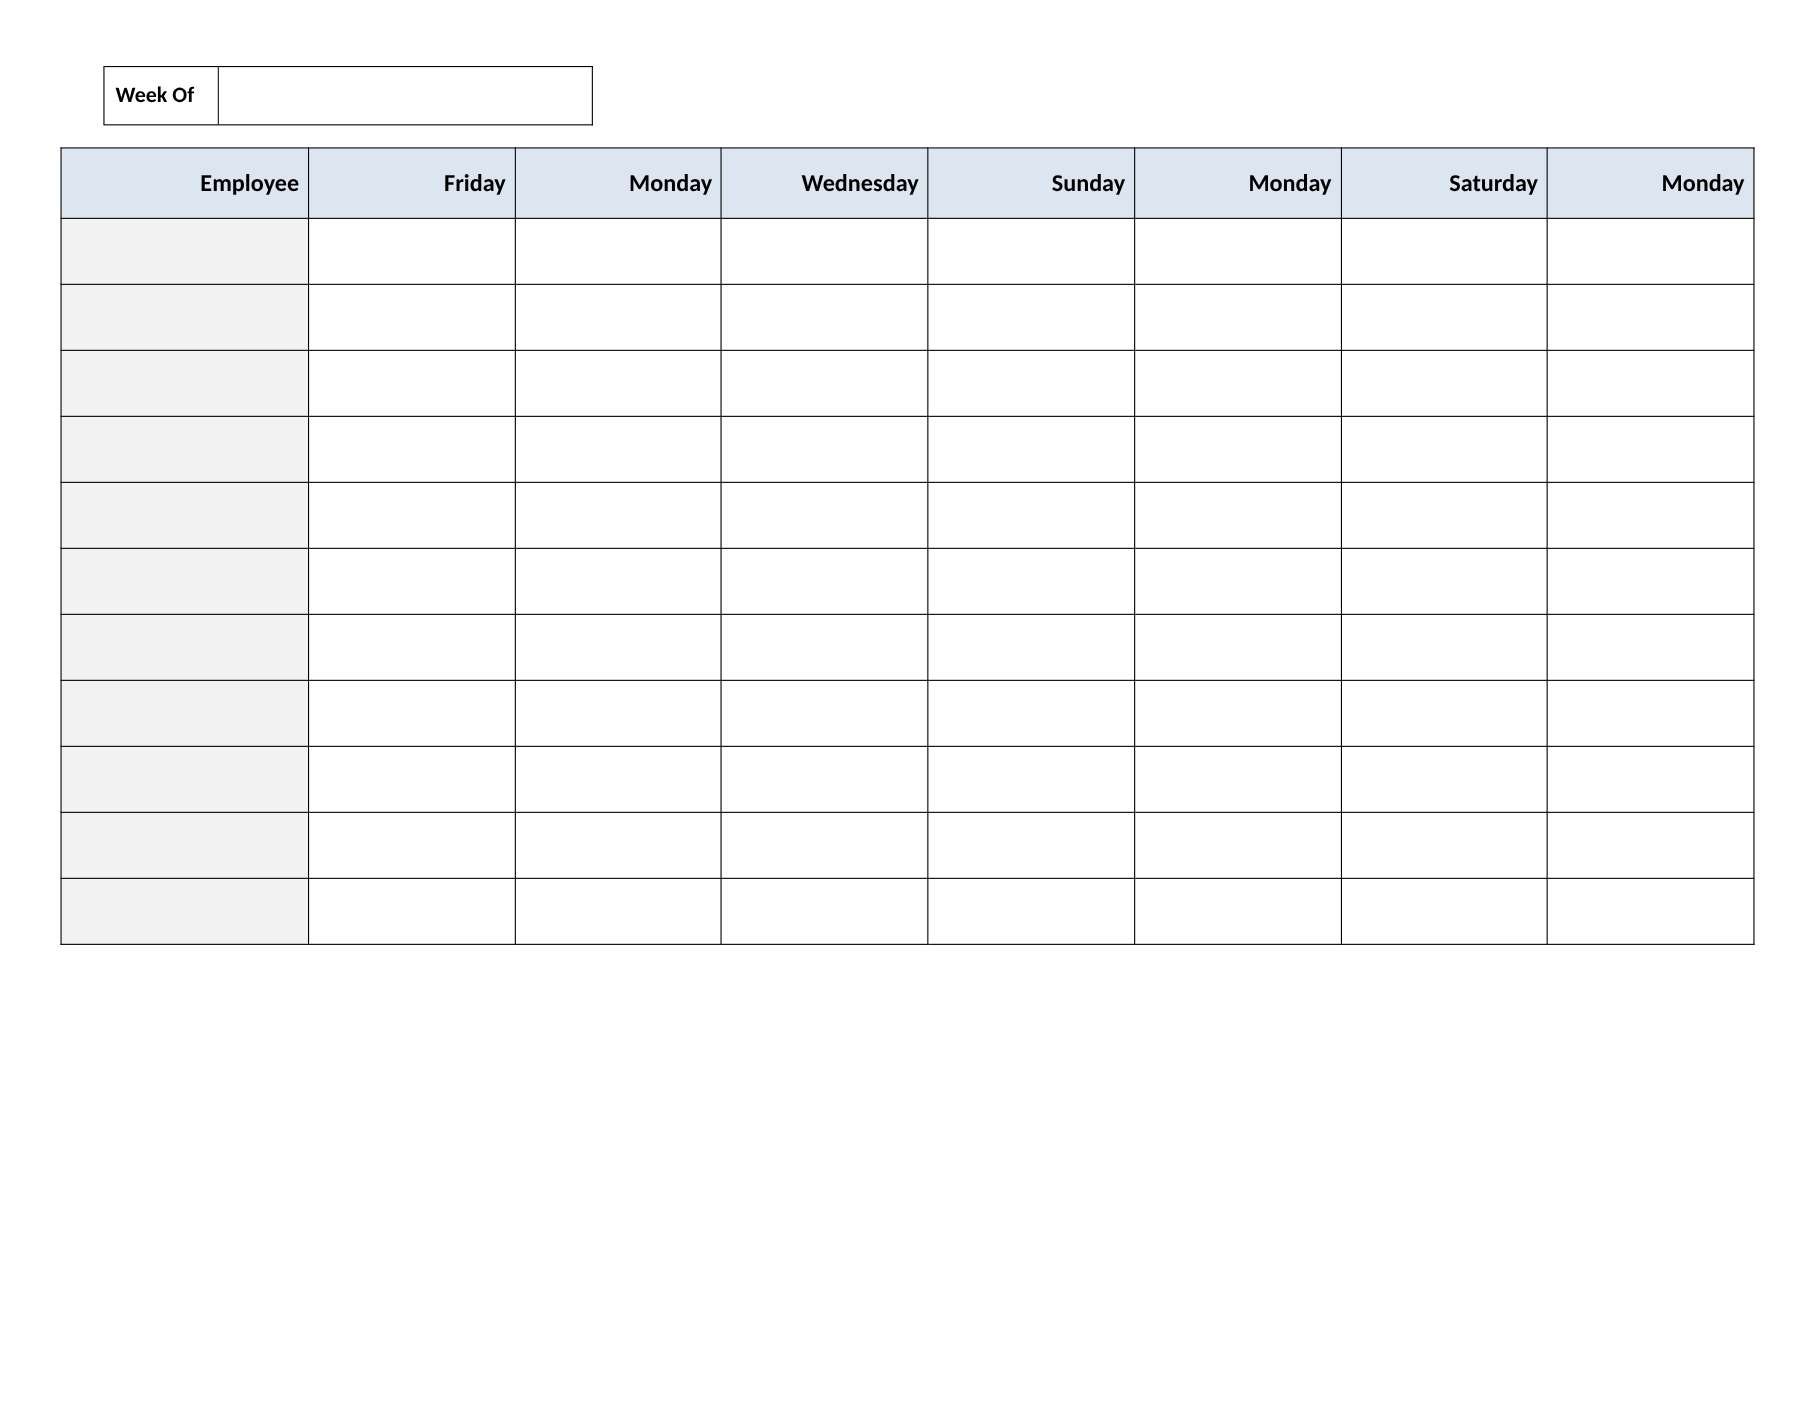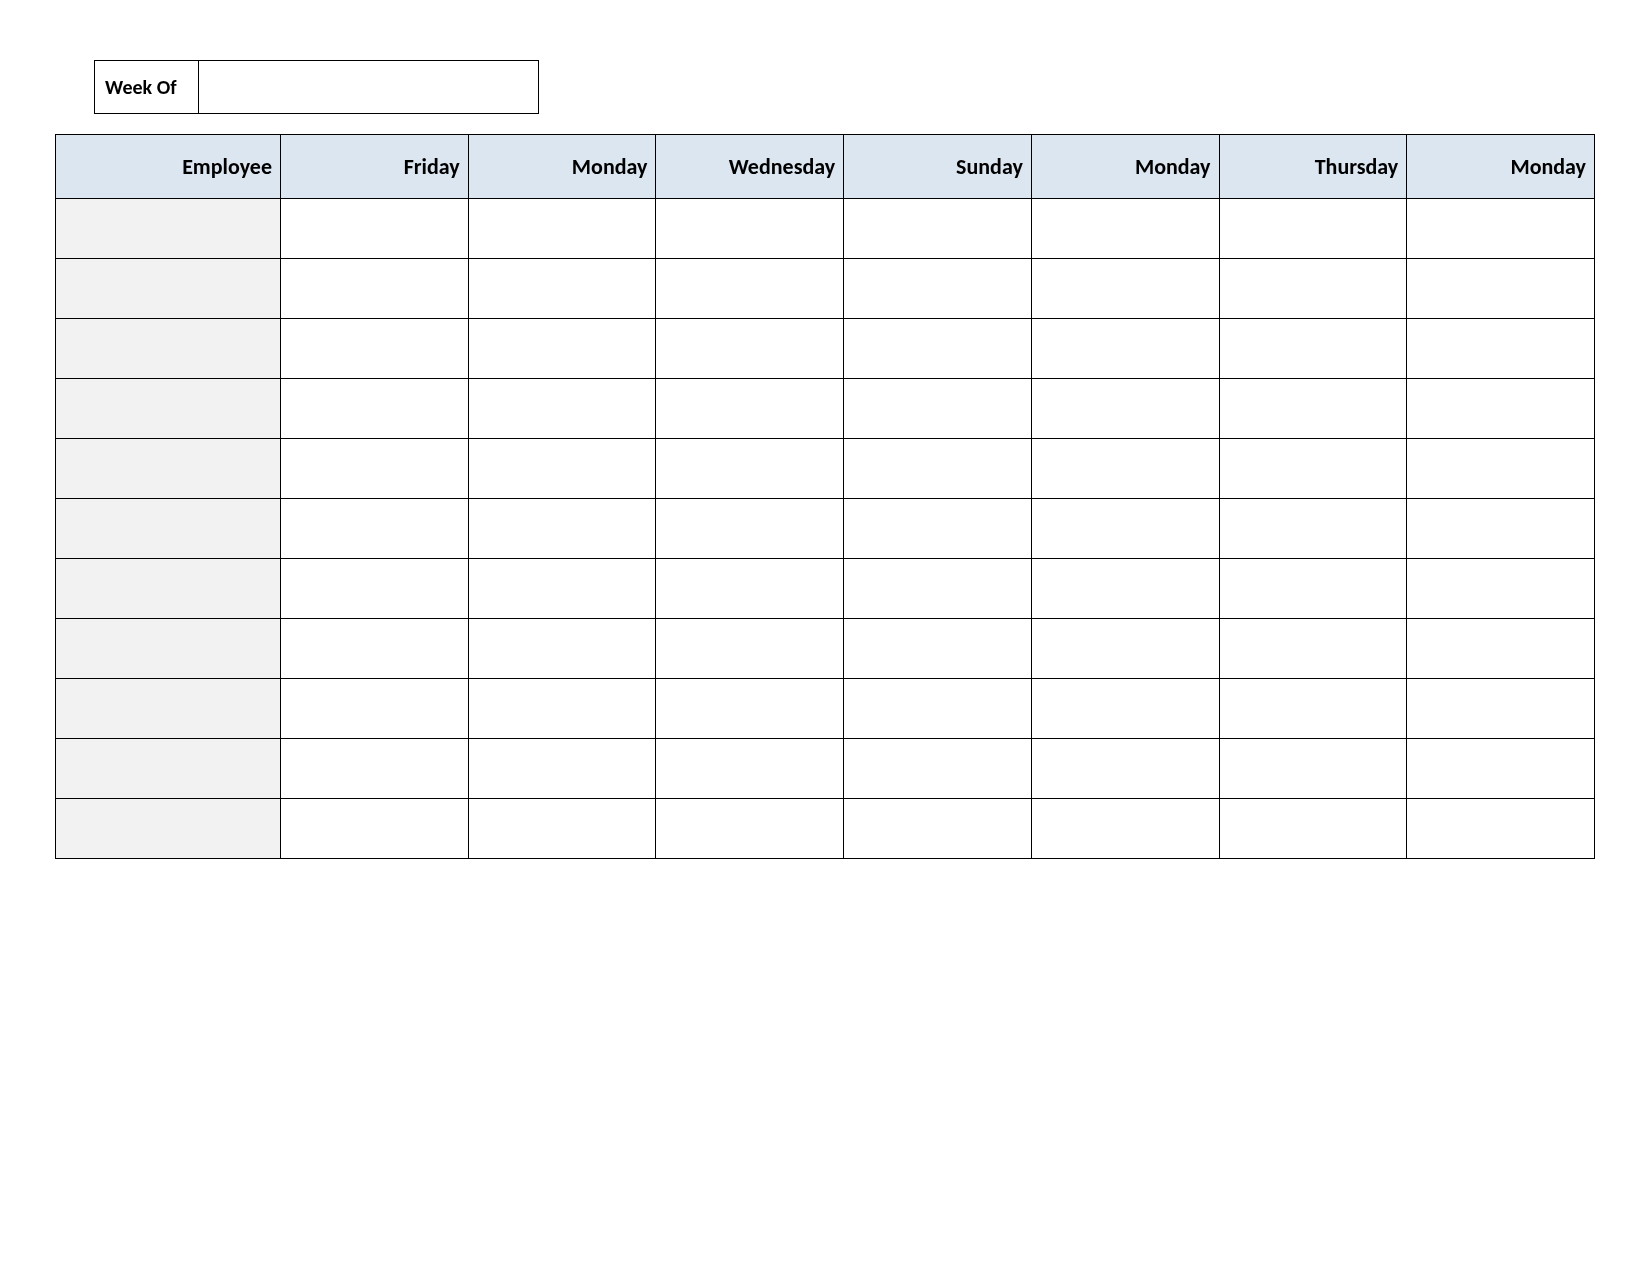--- a/index.html
+++ b/index.html
@@ -68,21 +68,21 @@
 
 <table class="schedule-table">
   <thead>
     <tr>
       <th class="employee-header">Employee</th>
       <th>Friday</th>
       <th>Monday</th>
       <th>Wednesday</th>
       <th>Sunday</th>
       <th>Monday</th>
-      <th>Thursday</th>
+      <th>Saturday</th>
       <th>Monday</th>
     </tr>
   </thead>
   <tbody>
     <tr>
       <td class="employee-cell"></td>
       <td></td>
       <td></td>
       <td></td>
       <td></td>

